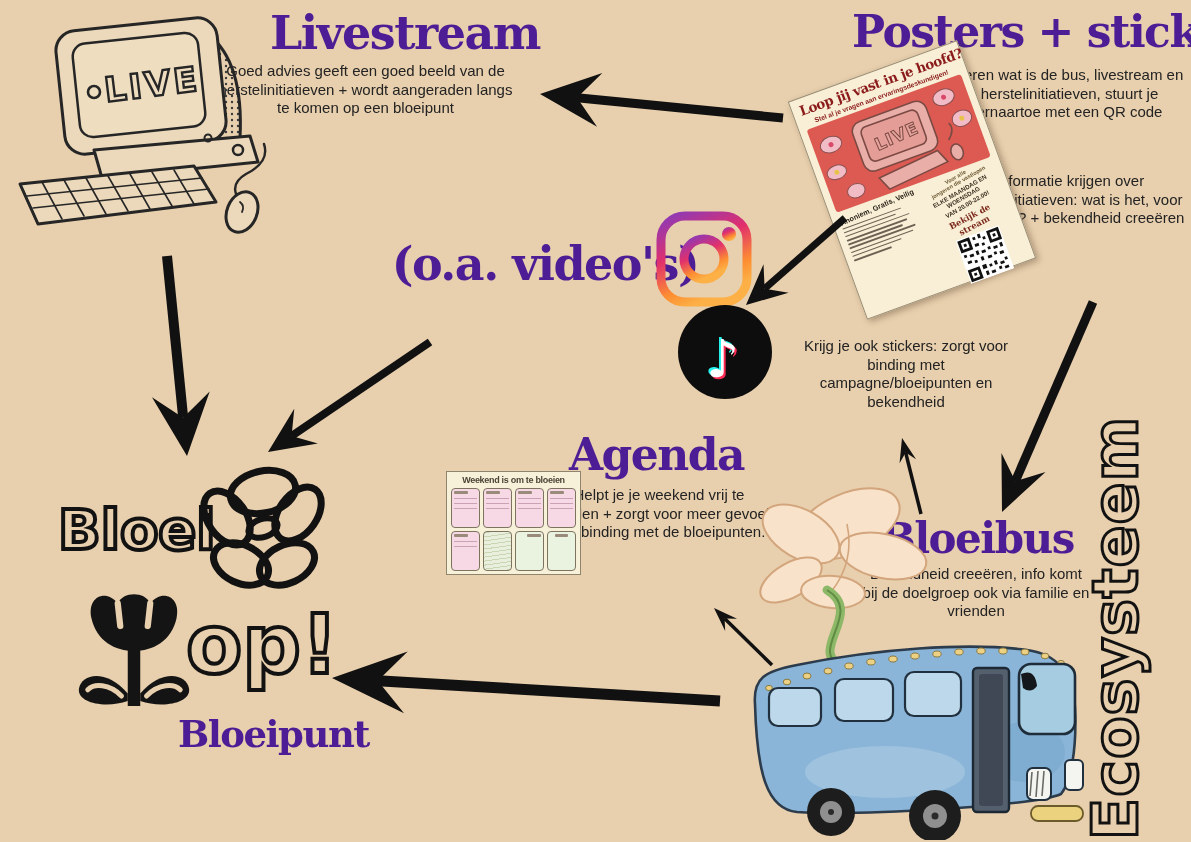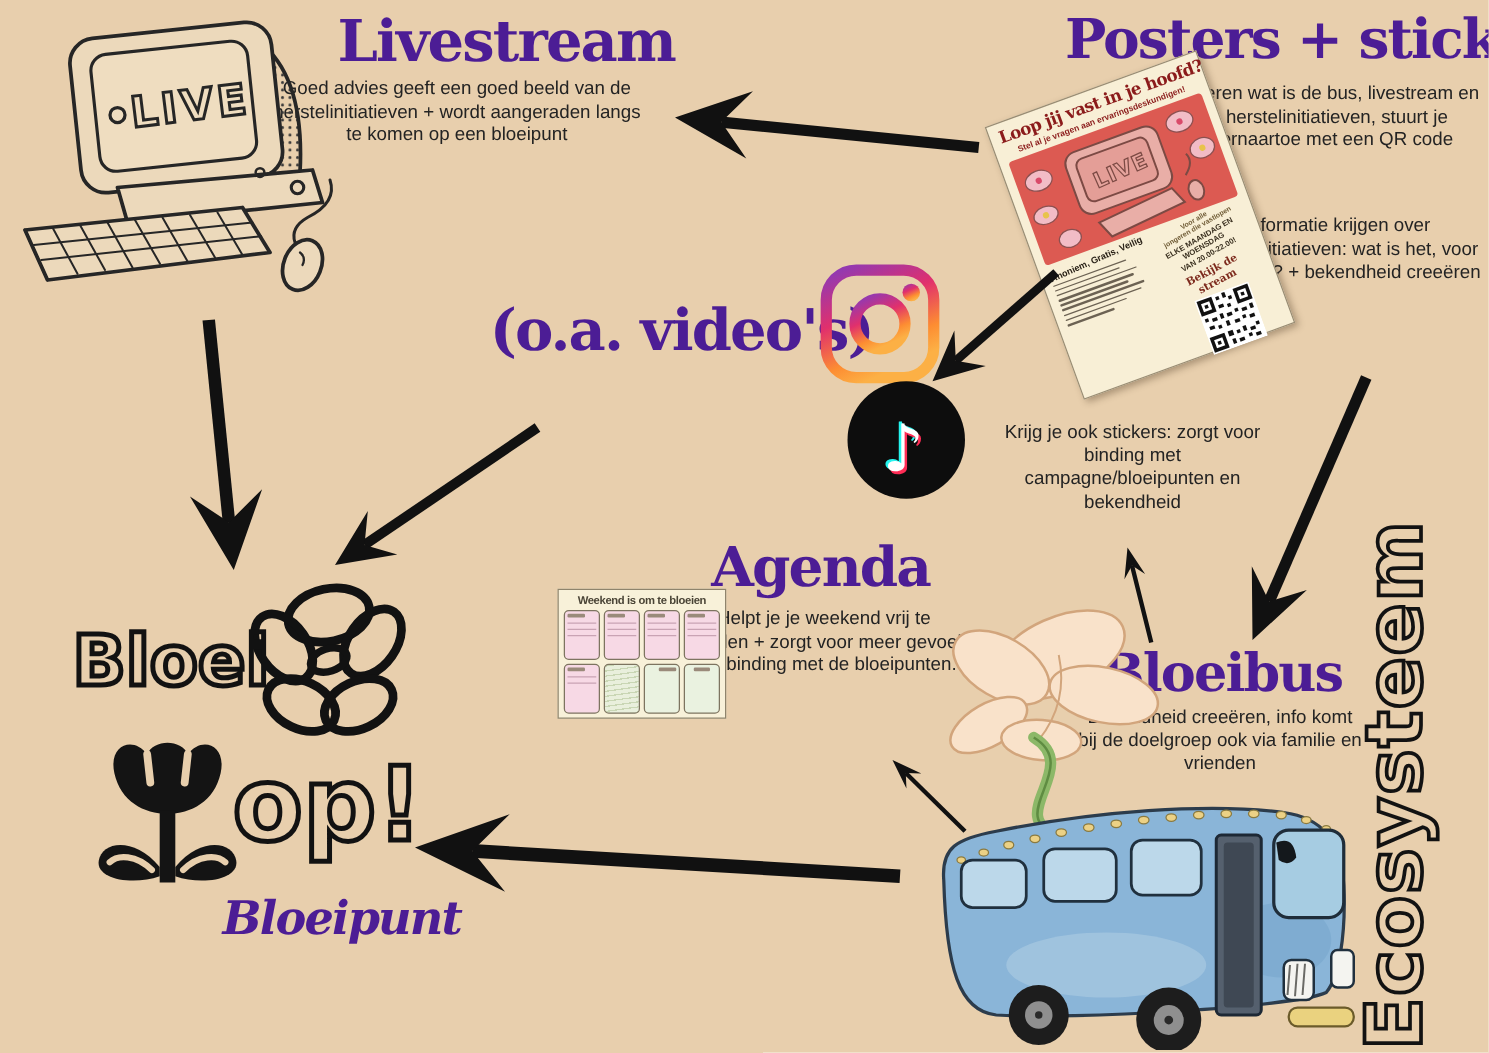--- a/index.html
+++ b/index.html
@@ -354,21 +354,21 @@
     <div class="outline-text" style="left:186px; top:604px; font-size:82px;">op!</div>
     <svg class="abs" style="left:70px; top:586px;" width="128" height="130" viewBox="0 0 100 104">
       <path d="M16,26 C12,8 28,2 37,14 C41,4 59,4 63,14 C72,2 88,8 84,26 C80,44 65,52 50,52 C35,52 20,44 16,26 Z" fill="#141414"></path>
       <path d="M37,14 L39,32 M63,14 L61,32" stroke="#e8cfad" stroke-width="5" stroke-linecap="round"></path>
       <rect x="45" y="50" width="10" height="46" fill="#141414"></rect>
       <path d="M45,86 C28,66 8,70 6,82 C4,94 28,98 45,92 Z" fill="#141414"></path>
       <path d="M40,88 C30,78 18,78 13,83" stroke="#e8cfad" stroke-width="4" fill="none" stroke-linecap="round"></path>
       <path d="M55,86 C72,66 92,70 94,82 C96,94 72,98 55,92 Z" fill="#141414"></path>
       <path d="M60,88 C70,78 82,78 87,83" stroke="#e8cfad" stroke-width="4" fill="none" stroke-linecap="round"></path>
     </svg>
-    <div class="node-title" style="left:178px; top:716px; width:190px; font-size:37px;font-style:italic;">Bloeipunt</div>
+    <div class="node-title" style="left:178px; top:716px; width:190px; font-size:37px;">Bloeipunt</div>
   </div>
 
   <div class="outline-text eco">Ecosysteem</div>
 
   <svg id="arrows" class="abs" style="left:0; top:0; pointer-events:none;" width="1191" height="842" viewBox="0 0 1191 842">
       <g>
         <line x1="783" y1="118" x2="577.0198809208812" y2="97.65628453539568" stroke="#111" stroke-width="9"></line>
         <polygon points="540,94 602.3632402609827,73.02796471128892 577.0198809208812,97.65628453539568 597.0557304515374,126.76650153192296" fill="#111"></polygon>
       </g>
       <g>

